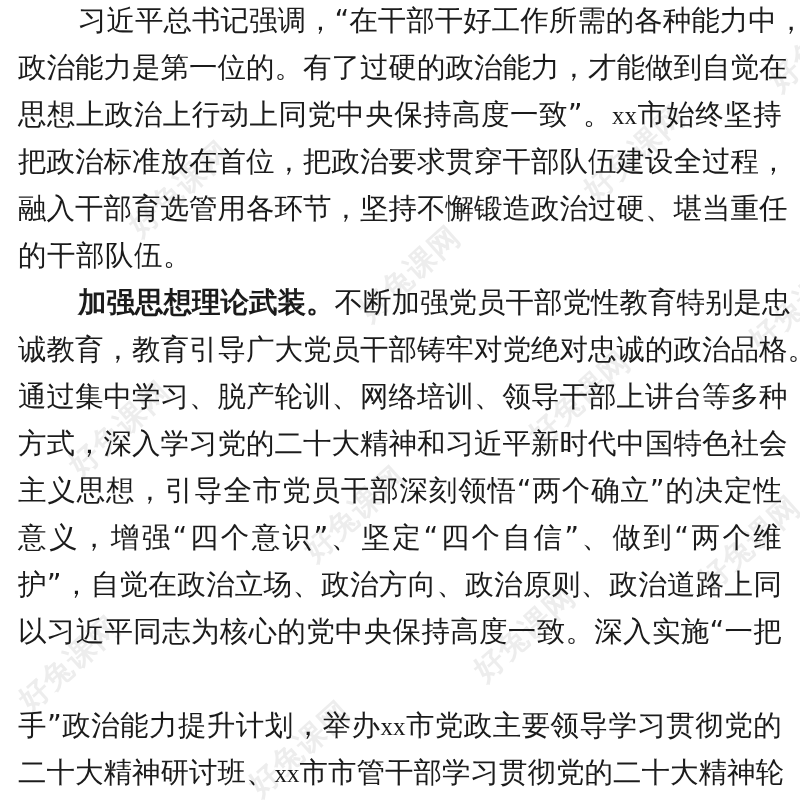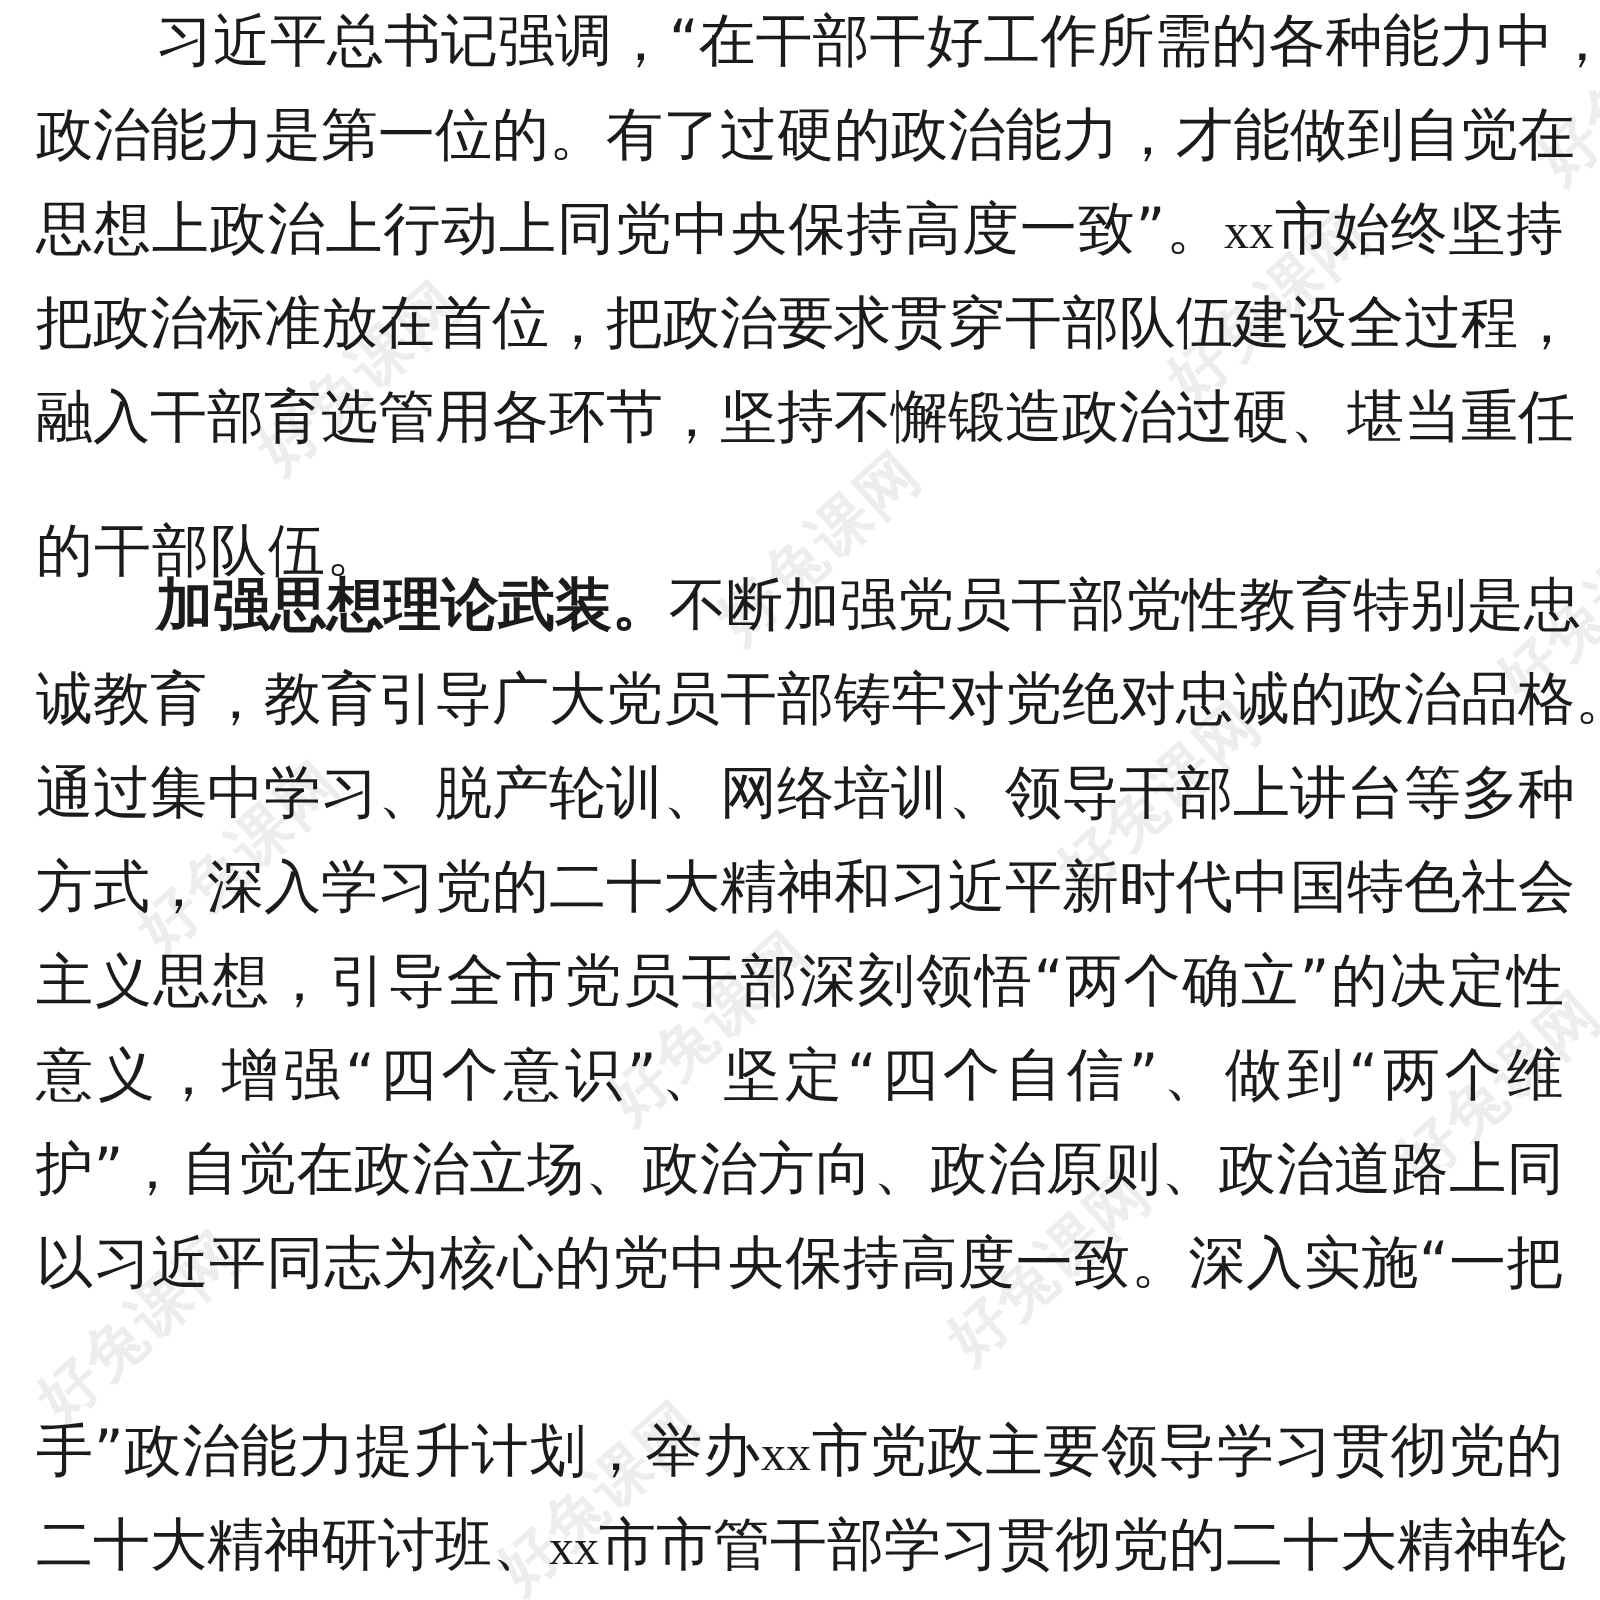--- a/index.html
+++ b/index.html
@@ -247,21 +247,21 @@
         <span class="ch">政</span>
         <span class="ch">治</span>
         <span class="ch">过</span>
         <span class="ch">硬</span>
         <span class="ch">、</span>
         <span class="ch">堪</span>
         <span class="ch">当</span>
         <span class="ch">重</span>
         <span class="ch">任</span>
       </div>
-      <div class="doc-line noindent ragged" style="top: 239px; margin-top: 20px;"><span class="ch">的</span><span class="ch">干</span><span class="ch">部</span><span class="ch">队</span><span class="ch">伍</span><span class="ch">。</span></div>
+      <div class="doc-line noindent ragged" style="top: 239px;"><span class="ch">的</span><span class="ch">干</span><span class="ch">部</span><span class="ch">队</span><span class="ch">伍</span><span class="ch">。</span></div>
       <div class="doc-line indent justify" style="top: 286px;">
         <span class="ch bold">加</span>
         <span class="ch bold">强</span>
         <span class="ch bold">思</span>
         <span class="ch bold">想</span>
         <span class="ch bold">理</span>
         <span class="ch bold">论</span>
         <span class="ch bold">武</span>
         <span class="ch bold">装</span>
         <span class="ch bold">。</span>

